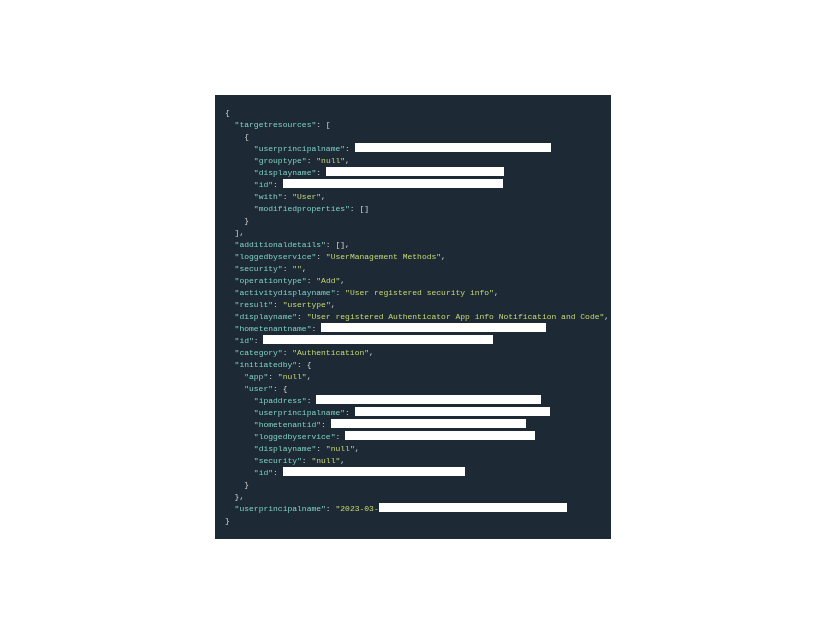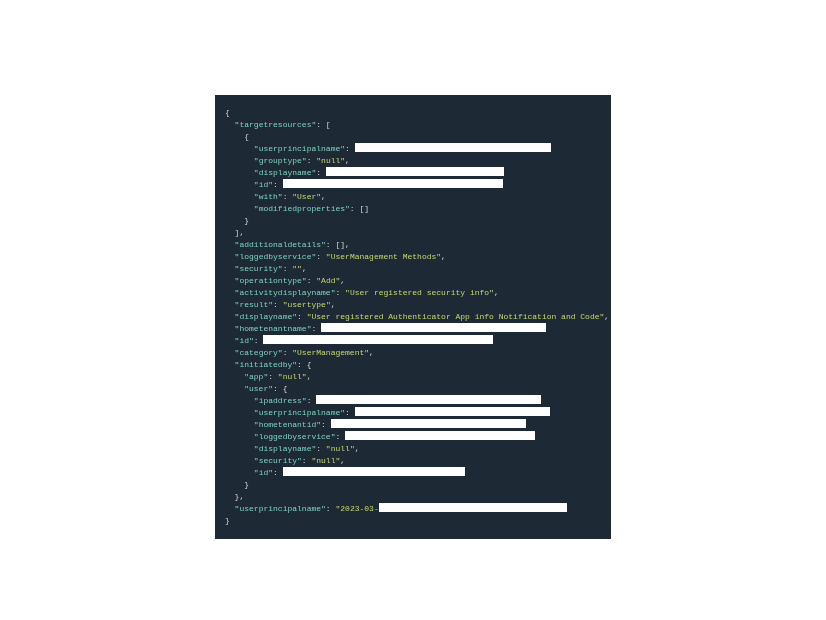--- a/index.html
+++ b/index.html
@@ -55,21 +55,21 @@
 <div class="line">  <span class="punct">],</span></div>
 <div class="line">  <span class="key">"<span>additionaldetails</span>"</span><span class="punct">: [],</span></div>
 <div class="line">  <span class="key">"<span>loggedbyservice</span>"</span><span class="punct">: </span><span class="string">"<span>UserManagement Methods</span>"</span><span class="punct">,</span></div>
 <div class="line">  <span class="key">"<span>security</span>"</span><span class="punct">: </span><span class="string">"<span></span>"</span><span class="punct">,</span></div>
 <div class="line">  <span class="key">"<span>operationtype</span>"</span><span class="punct">: </span><span class="string">"<span>Add</span>"</span><span class="punct">,</span></div>
 <div class="line">  <span class="key">"<span>activitydisplayname</span>"</span><span class="punct">: </span><span class="string">"<span>User registered security info</span>"</span><span class="punct">,</span></div>
 <div class="line">  <span class="key">"<span>result</span>"</span><span class="punct">: </span><span class="string">"<span>usertype</span>"</span><span class="punct">,</span></div>
 <div class="line">  <span class="key">"<span>displayname</span>"</span><span class="punct">: </span><span class="string">"<span>User registered Authenticator App info Notification and Code</span>"</span><span class="punct">,</span></div>
 <div class="line">  <span class="key">"<span>hometenantname</span>"</span><span class="punct">: </span><span class="redact" style="width:225px"></span></div>
 <div class="line">  <span class="key">"<span>id</span>"</span><span class="punct">: </span><span class="redact" style="width:230px"></span></div>
-<div class="line">  <span class="key">"<span>category</span>"</span><span class="punct">: </span><span class="string">"<span>UserManagement</span>"</span><span class="punct">,</span></div>
+<div class="line">  <span class="key">"<span>category</span>"</span><span class="punct">: </span><span class="string">"<span>Authentication</span>"</span><span class="punct">,</span></div>
 <div class="line">  <span class="key">"<span>initiatedby</span>"</span><span class="punct">: {</span></div>
 <div class="line">    <span class="key">"<span>app</span>"</span><span class="punct">: </span><span class="string">"<span>null</span>"</span><span class="punct">,</span></div>
 <div class="line">    <span class="key">"<span>user</span>"</span><span class="punct">: {</span></div>
 <div class="line">      <span class="key">"<span>ipaddress</span>"</span><span class="punct">: </span><span class="redact" style="width:225px"></span></div>
 <div class="line">      <span class="key">"<span>userprincipalname</span>"</span><span class="punct">: </span><span class="redact" style="width:195px"></span></div>
 <div class="line">      <span class="key">"<span>hometenantid</span>"</span><span class="punct">: </span><span class="redact" style="width:195px"></span></div>
 <div class="line">      <span class="key">"<span>loggedbyservice</span>"</span><span class="punct">: </span><span class="redact" style="width:190px"></span></div>
 <div class="line">      <span class="key">"<span>displayname</span>"</span><span class="punct">: </span><span class="string">"<span>null</span>"</span><span class="punct">,</span></div>
 <div class="line">      <span class="key">"<span>security</span>"</span><span class="punct">: </span><span class="string">"<span>null</span>"</span><span class="punct">,</span></div>
 <div class="line">      <span class="key">"<span>id</span>"</span><span class="punct">: </span><span class="redact" style="width:182px"></span></div>

